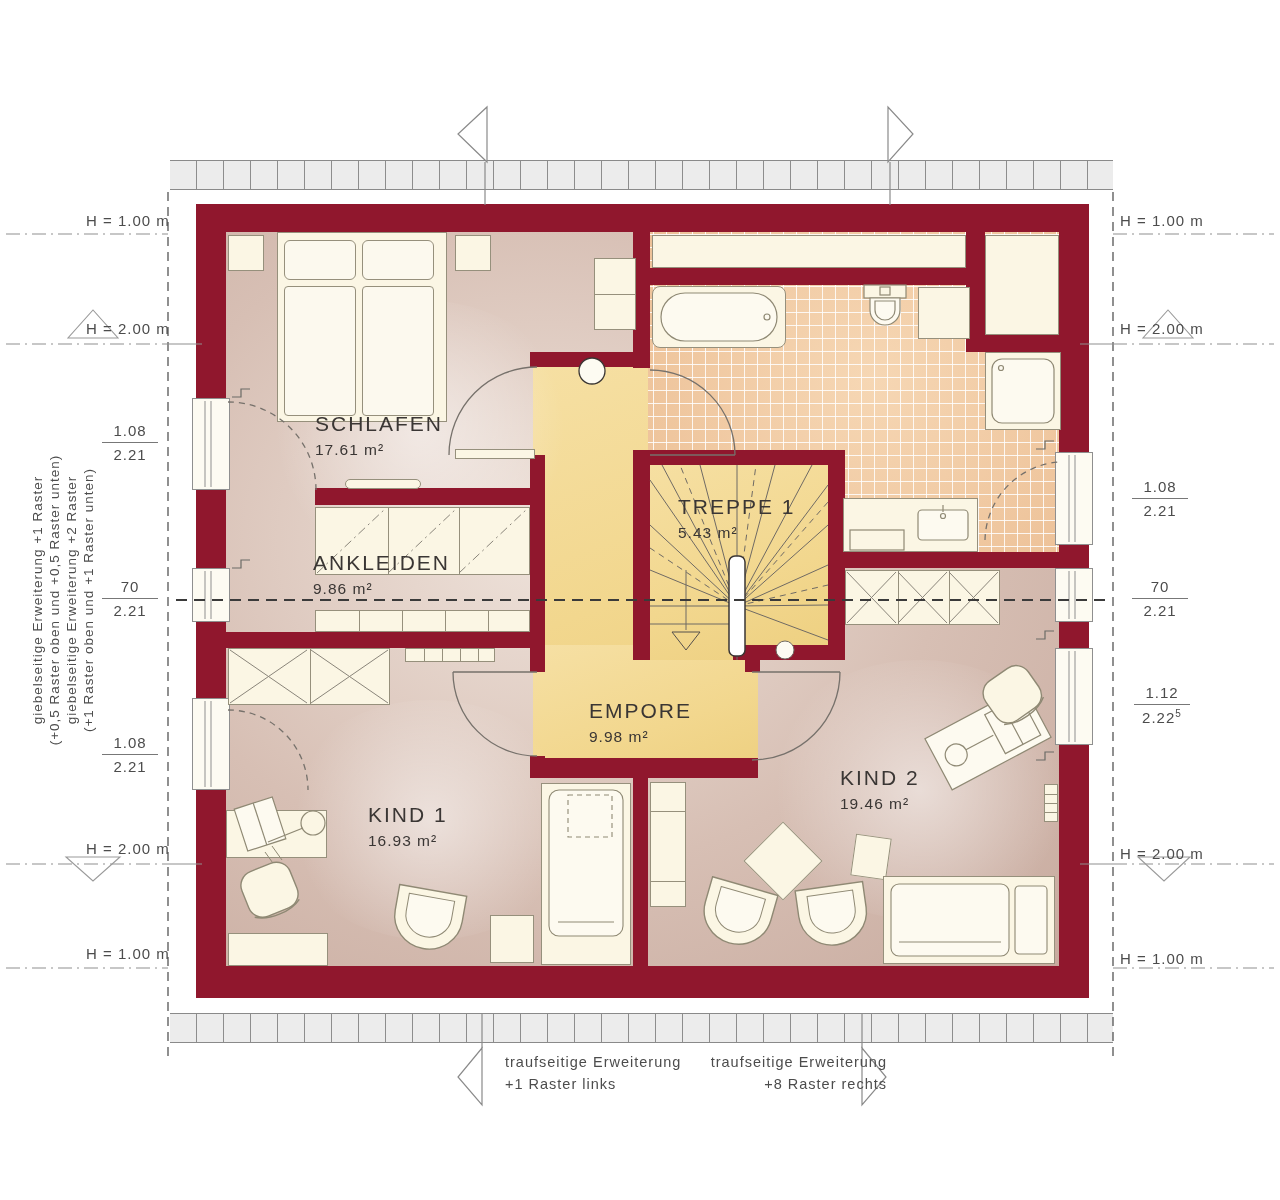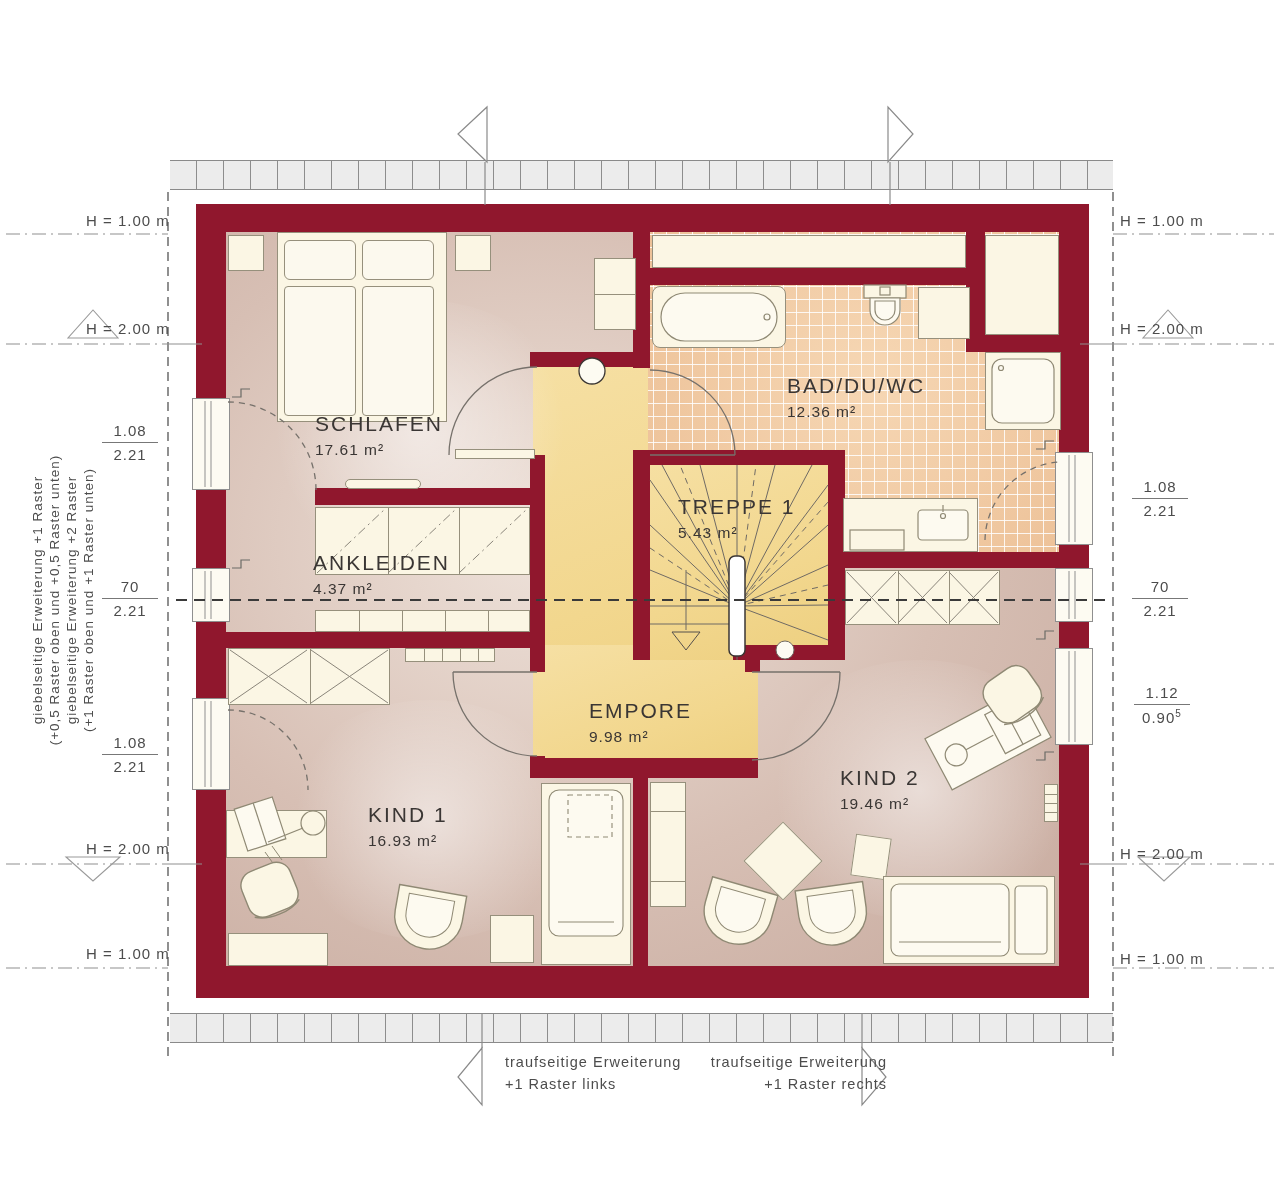--- a/index.html
+++ b/index.html
@@ -292,25 +292,21 @@
       <path d="M1138,857 L1190,857 L1164,881 Z"></path>
     </g>
   </svg>
 
   <div class="room-label" style="left:315px;top:412px">
     <div class="room-name">SCHLAFEN</div>
     <div class="room-area">17.61 m²</div>
   </div>
   <div class="room-label" style="left:313px;top:551px">
     <div class="room-name">ANKLEIDEN</div>
-    <div class="room-area">4.37 m²</div>
-  </div>
-  <div class="room-label" style="left:787px;top:374px">
-    <div class="room-name">BAD/DU/WC</div>
-    <div class="room-area">12.36 m²</div>
+    <div class="room-area">9.86 m²</div>
   </div>
   <div class="room-label" style="left:678px;top:495px">
     <div class="room-name">TREPPE 1</div>
     <div class="room-area">5.43 m²</div>
   </div>
   <div class="room-label" style="left:589px;top:699px">
     <div class="room-name">EMPORE</div>
     <div class="room-area">9.98 m²</div>
   </div>
   <div class="room-label" style="left:368px;top:803px">
@@ -344,34 +340,34 @@
   <div class="dim-frac" style="left:1132px;top:478px">
     <div class="frac-top">1.08</div>
     <div class="frac-bottom">2.21</div>
   </div>
   <div class="dim-frac" style="left:1132px;top:578px">
     <div class="frac-top">70</div>
     <div class="frac-bottom">2.21</div>
   </div>
   <div class="dim-frac" style="left:1134px;top:684px">
     <div class="frac-top">1.12</div>
-    <div class="frac-bottom"><span>0.90</span><sup>5</sup></div>
+    <div class="frac-bottom"><span>2.22</span><sup>5</sup></div>
   </div>
   <div class="dim-h" style="left:1120px;top:845px">H = 2.00 m</div>
   <div class="dim-h" style="left:1120px;top:950px">H = 1.00 m</div>
 
   <div class="giebel-note" style="left:-167px;top:566px">
     <div>giebelseitige Erweiterung +1 Raster</div>
     <div>(+0,5 Raster oben und +0,5 Raster unten)</div>
     <div>giebelseitige Erweiterung +2 Raster</div>
     <div>(+1 Raster oben und +1 Raster unten)</div>
   </div>
 
   <div class="note" style="left:505px;top:1051px">
     <div>traufseitige Erweiterung</div>
     <div>+1 Raster links</div>
   </div>
   <div class="note" style="left:703px;top:1051px;width:184px;text-align:right">
     <div>traufseitige Erweiterung</div>
-    <div>+1 Raster rechts</div>
+    <div>+8 Raster rechts</div>
   </div>
 
 </div>
 
 </body></html>

